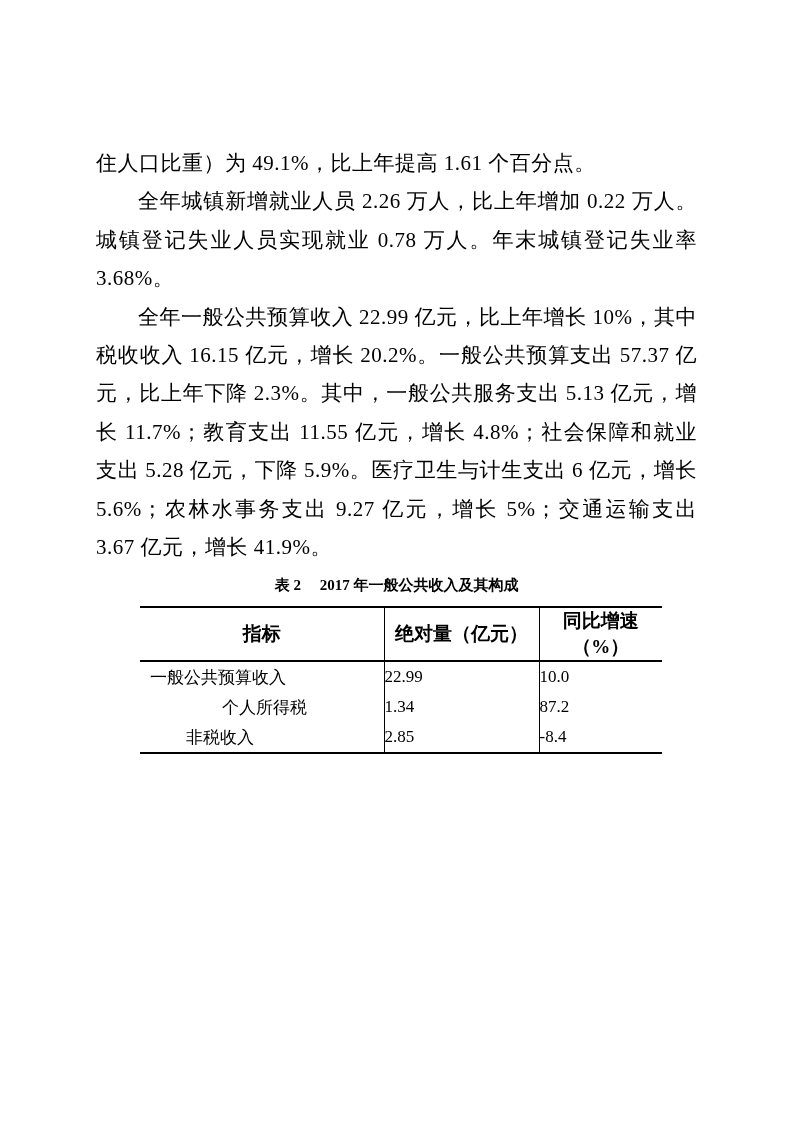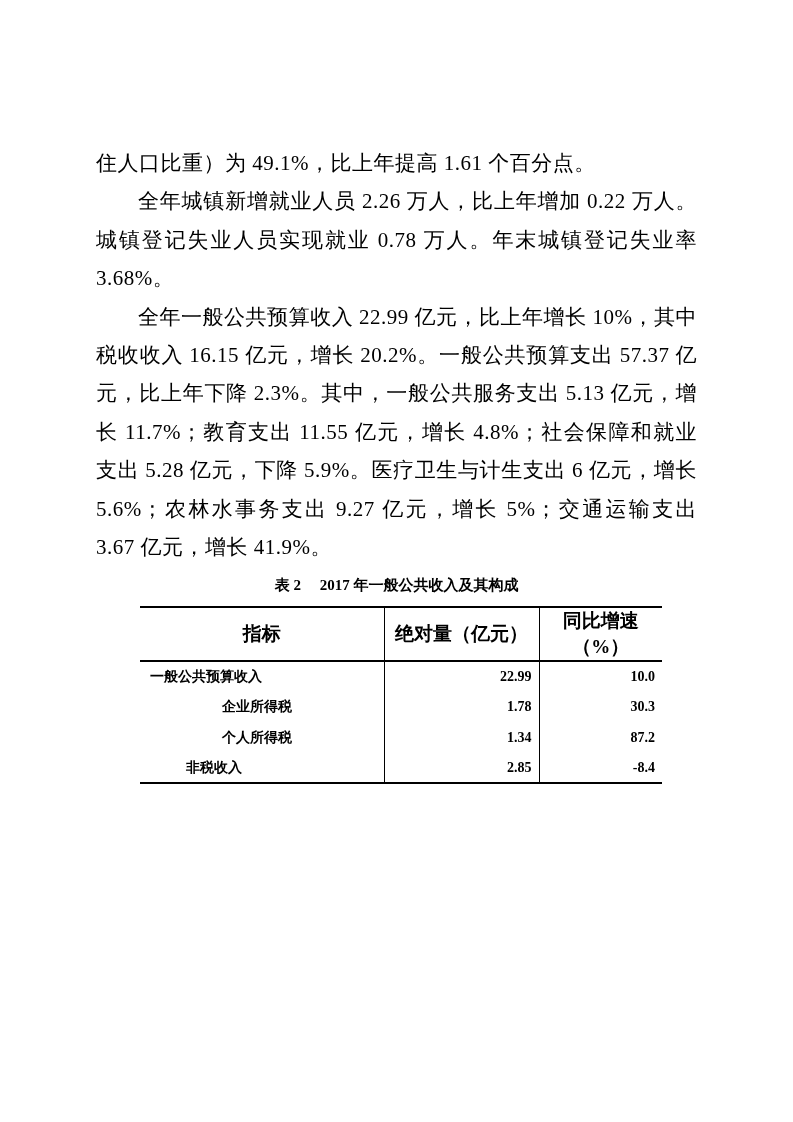--- a/index.html
+++ b/index.html
@@ -56,29 +56,28 @@
     text-align: center;
     vertical-align: middle;
     border-bottom: 2px solid #000;
   }
   table.stat-table th:not(:last-child),
   table.stat-table td:not(:last-child) {
     border-right: 1.5px solid #000;
   }
   table.stat-table td {
     height: 30.5px;
-    font-size: 14px;
+    font-size: 17px;
     vertical-align: middle;
-    font-weight: bold;
   }
   td.ind { text-align: left; }
   tr.lvl0 td.ind { padding-left: 10px; }
   tr.lvl1 td.ind { padding-left: 46px; }
   tr.lvl2 td.ind { padding-left: 82px; }
-  td.num { text-align: right; padding-right: 7px; }
+  td.num { padding-right: 7px; }
 </style>
 </head>
 <body>
 
 <div class="page">
   <div class="content">
 
     <p class="para">住人口比重）为 49.1%，比上年提高 1.61 个百分点。</p>
     <p class="para indent">全年城镇新增就业人员 2.26 万人，比上年增加 0.22 万人。城镇登记失业人员实现就业 0.78 万人。年末城镇登记失业率 3.68%。</p>
     <p class="para indent">全年一般公共预算收入 22.99 亿元，比上年增长 10%，其中税收收入 16.15 亿元，增长 20.2%。一般公共预算支出 57.37 亿元，比上年下降 2.3%。其中，一般公共服务支出 5.13 亿元，增长 11.7%；教育支出 11.55 亿元，增长 4.8%；社会保障和就业支出 5.28 亿元，下降 5.9%。医疗卫生与计生支出 6 亿元，增长 5.6%；农林水事务支出 9.27 亿元，增长 5%；交通运输支出 3.67 亿元，增长 41.9%。</p>
@@ -98,25 +97,20 @@
           <th>同比增速（%）</th>
         </tr>
       </thead>
       <tbody>
         <tr class="lvl0">
           <td class="ind">一般公共预算收入</td>
           <td class="num">22.99</td>
           <td class="num">10.0</td>
         </tr>
         <tr class="lvl2">
-          <td class="ind">企业所得税</td>
-          <td class="num">1.78</td>
-          <td class="num">30.3</td>
-        </tr>
-        <tr class="lvl2">
           <td class="ind">个人所得税</td>
           <td class="num">1.34</td>
           <td class="num">87.2</td>
         </tr>
         <tr class="lvl1">
           <td class="ind">非税收入</td>
           <td class="num">2.85</td>
           <td class="num">-8.4</td>
         </tr>
       </tbody>

